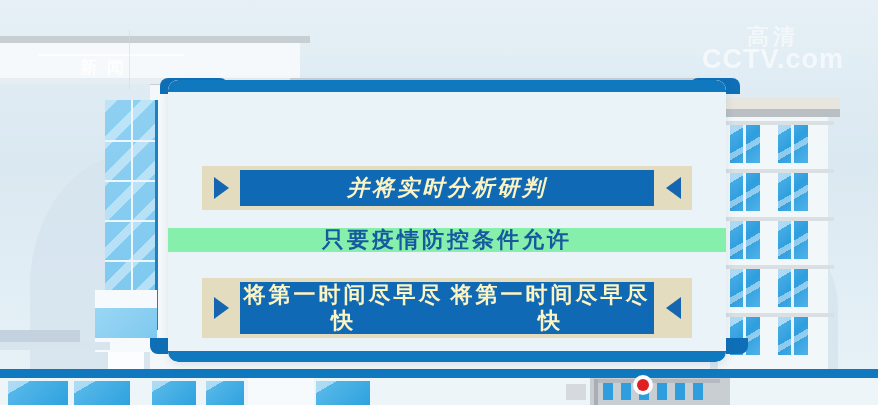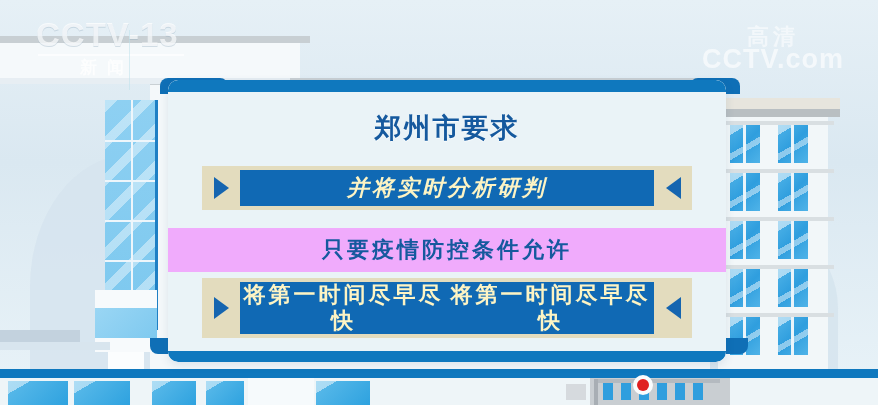--- a/index.html
+++ b/index.html
@@ -123,21 +123,21 @@
   .tri-r{width:0;height:0;border-left:15px solid #1565b0;border-top:11px solid transparent;border-bottom:11px solid transparent;}
   .tri-l{width:0;height:0;border-right:15px solid #1565b0;border-top:11px solid transparent;border-bottom:11px solid transparent;}
   .row-fill{flex:1;background:#1069b4;display:flex;align-items:center;justify-content:center;
             color:#fdf4c4;font-weight:bold;letter-spacing:3px;text-align:center;}
 
   #row1{top:86px;height:44px;font-style:italic;}
   #row1 .row-fill{font-size:22px;height:36px;}
   #row3{top:198px;height:60px;}
   #row3 .row-fill{font-size:22px;height:52px;flex-direction:row;line-height:26px;}
 
-  .band{position:absolute;left:0;top:148px;width:100%;height:44px;background:#f0abfc;
+  .band{position:absolute;left:0;top:148px;width:100%;height:24px;background:#86efac;
         display:flex;align-items:center;justify-content:center;}
   .band span{font-size:22px;font-weight:bold;color:#15599e;letter-spacing:3px;}
 </style>
 </head>
 <body>
 
 <div class="stage">
 
   <div class="sky-soft"></div>
   <div class="hill"></div>
@@ -251,37 +251,35 @@
   <div class="gate-top"></div>
   <div class="gate-bar" style="left:603px"></div>
   <div class="gate-bar" style="left:621px"></div>
   <div class="gate-bar" style="left:639px"></div>
   <div class="gate-bar" style="left:657px"></div>
   <div class="gate-bar" style="left:675px"></div>
   <div class="gate-bar" style="left:693px"></div>
   <div class="reddot"></div>
 
   <div class="cctv13">
-    <div class="main">CCTV-13</div>
     <div class="rule"></div>
     <div class="tick"></div>
     <div class="sub">新闻</div>
   </div>
 
   <div class="wm-right">
     <div class="hd">高清</div>
     <div class="dom">CCTV.com</div>
   </div>
 
   <div class="card">
     <div class="card-inner"></div>
     <div class="card-top"></div>
     <div class="card-bot"></div>
 
-    <div class="card-title">郑州市要求</div>
 
     <div class="row" id="row1">
       <div class="row-frame">
         <div class="arrow-cell">
           <div class="tri-r"></div>
         </div>
         <div class="row-fill">并将实时分析研判</div>
         <div class="arrow-cell">
           <div class="tri-l"></div>
         </div>

